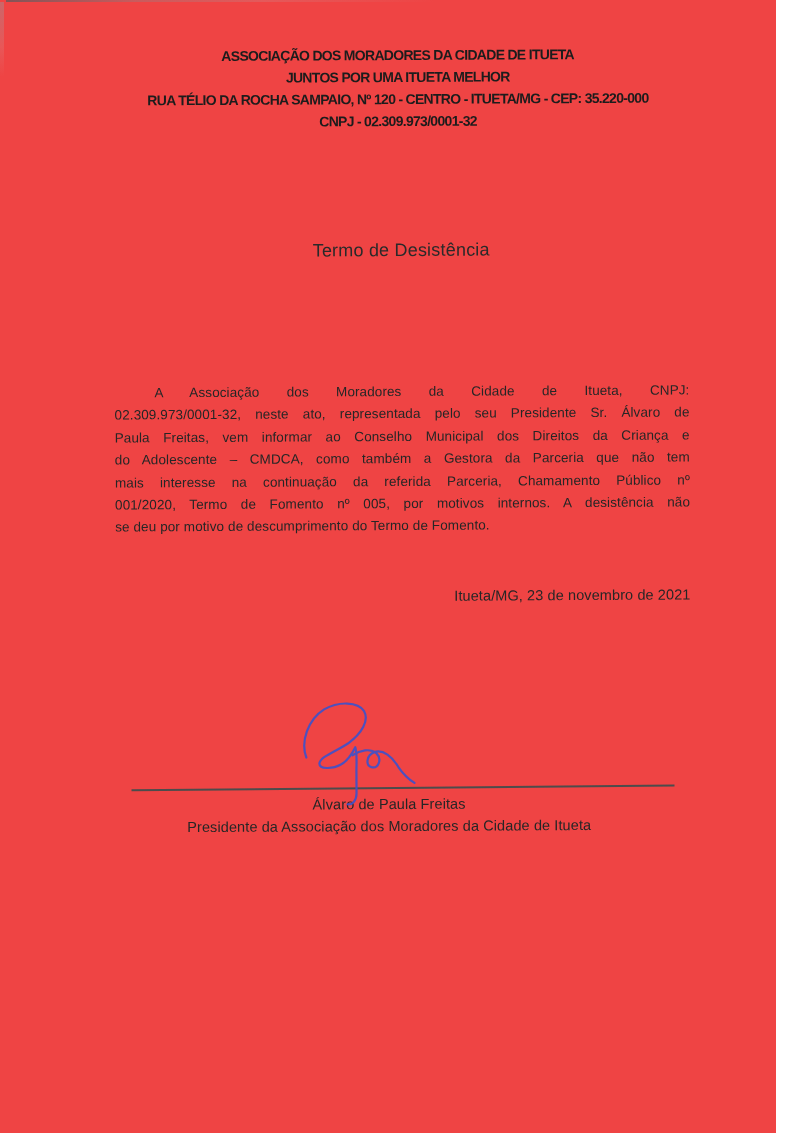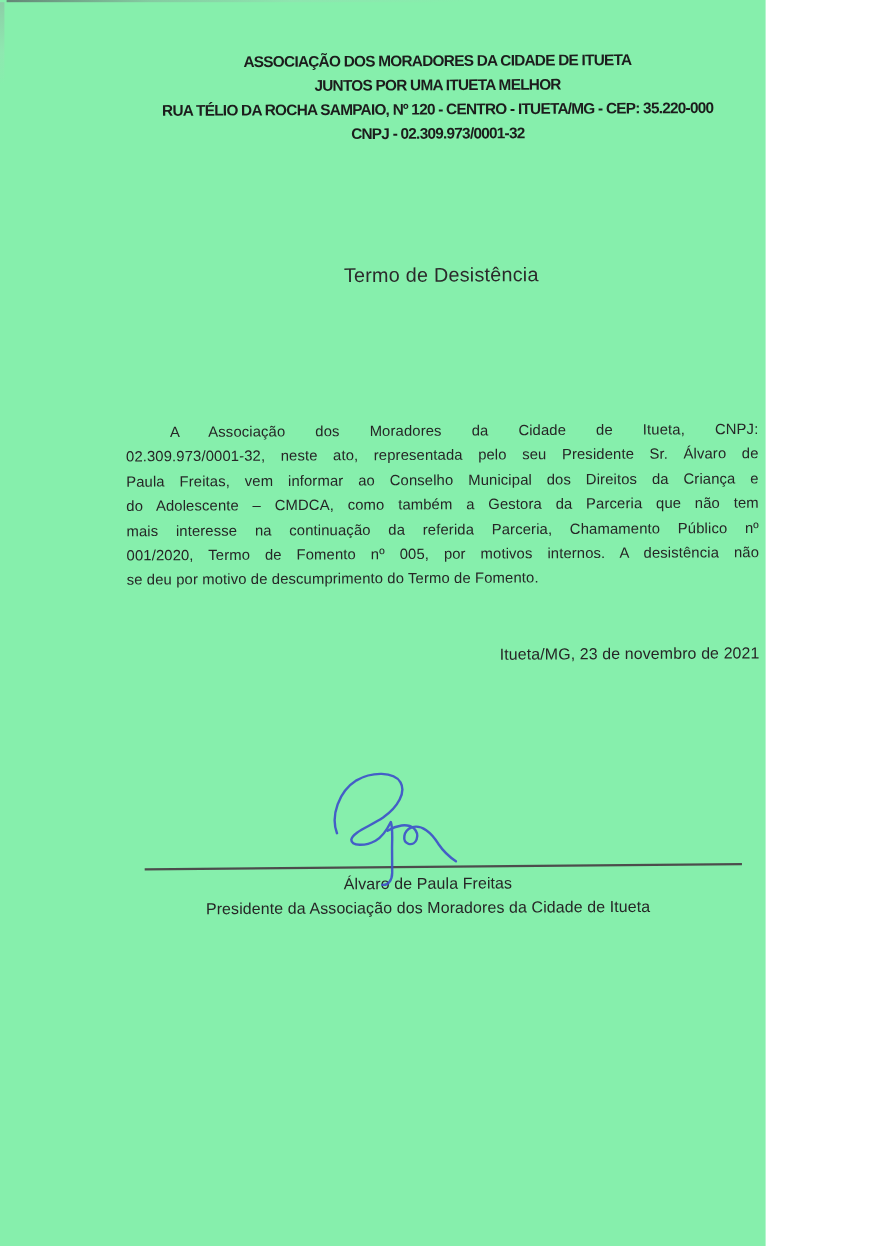--- a/index.html
+++ b/index.html
@@ -2,23 +2,23 @@
 <html><head>
 <meta charset="utf-8">
 <style>
   html, body {
     margin: 0;
     padding: 0;
     background: #ffffff;
   }
   #scan {
     position: relative;
-    width: 696px;
+    width: 776px;
     height: 1133px;
-    background: #86efac;
+    background: #ef4444;
     overflow: hidden;
     font-family: "Liberation Sans", sans-serif;
     color: #242424;
   }
   
   .scan-top-edge {
     position: absolute;
     left: 6px; top: 0;
     width: 430px; height: 2px;
     background: linear-gradient(to right,

